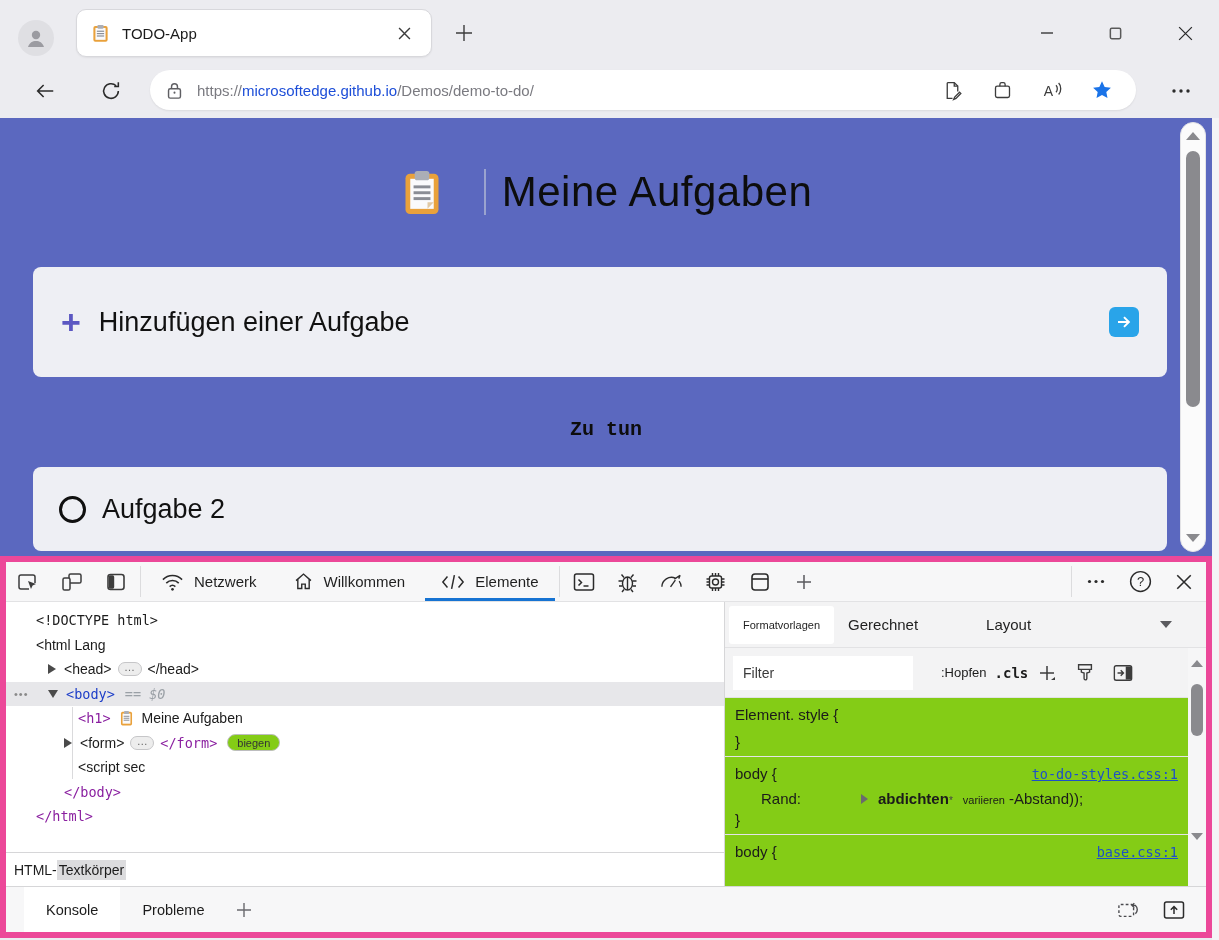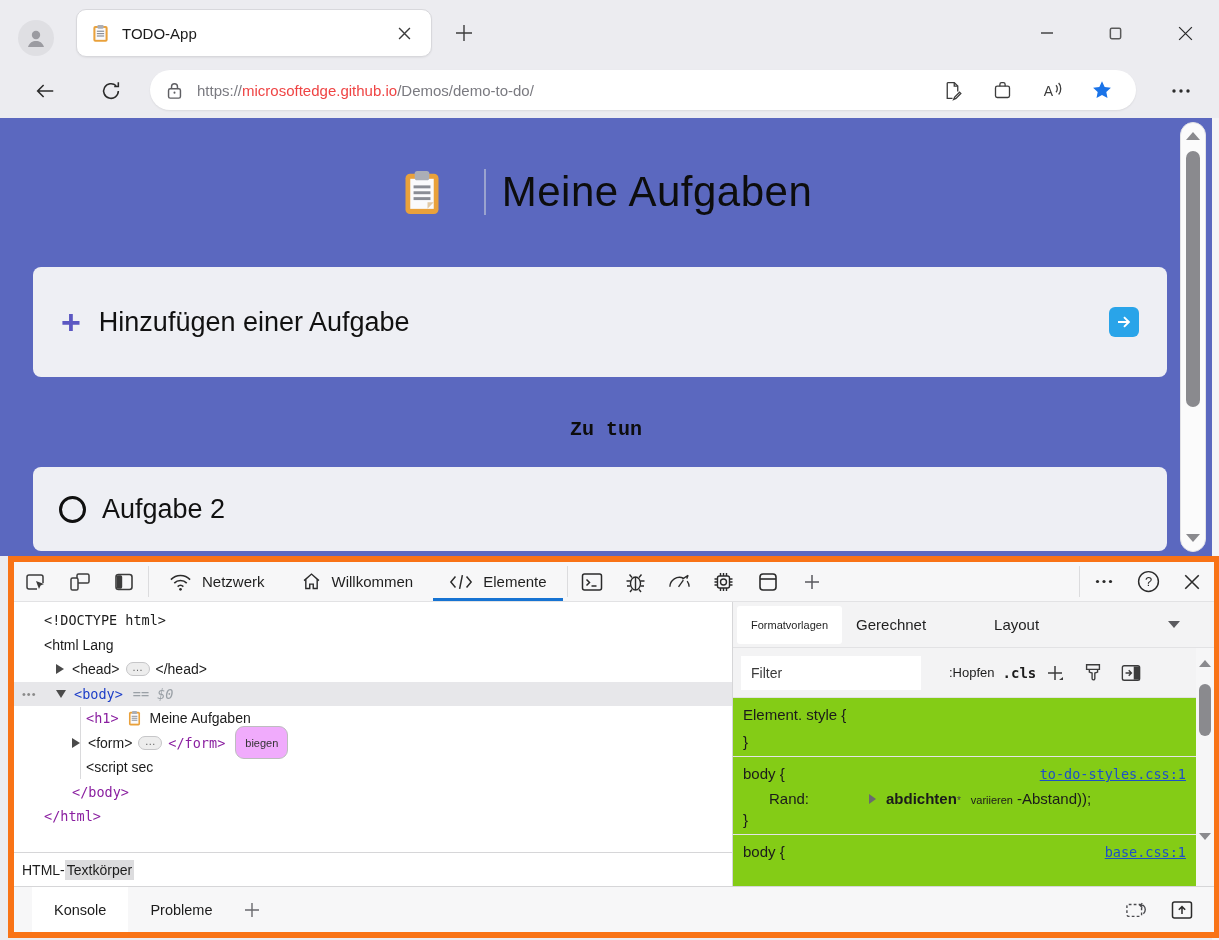--- a/index.html
+++ b/index.html
@@ -20,21 +20,21 @@
             align-items:center; justify-content:center; border-radius:6px; }
   .winctl { position:absolute; top:18px; width:30px; height:30px; display:flex; align-items:center; justify-content:center; }
   .wc-min { left:1032px; } .wc-max { left:1100px; } .wc-close { left:1170px; }
 
   .addressbar { position:absolute; top:62px; left:0; width:100%; height:56px; }
   .nav-btn { position:absolute; top:12px; width:34px; height:34px; display:flex; align-items:center; justify-content:center; border-radius:6px; }
   .nb-back { left:28px; } .nb-refresh { left:94px; }
   .urlpill { position:absolute; left:150px; top:8px; width:986px; height:40px; background:#fff;
              border-radius:20px; display:flex; align-items:center; padding:0 16px; box-shadow:0 1px 2px rgba(0,0,0,.08); }
   .url { flex:1; font-size:15px; margin-left:14px; white-space:nowrap; overflow:hidden; }
-  .url .dim { color:#7a7a80; } .url .dom { color:#ef4444; }
+  .url .dim { color:#7a7a80; } .url .dom { color:#1d4ed8; }
   .pill-icons { display:flex; align-items:center; gap:22px; margin-right:4px; }
   .pill-icons > div { width:28px; height:28px; display:flex; align-items:center; justify-content:center; }
   .chrome-more { position:absolute; left:1164px; top:14px; width:34px; height:30px; display:flex; align-items:center; justify-content:center; }
 
   
   .page { position:absolute; top:118px; left:0; width:1212px; height:438px; background:#5B68BF; overflow:hidden; }
   .h1row { position:absolute; top:50px; left:0; width:100%; display:flex; justify-content:center; align-items:center; gap:16px; }
   .caret { width:2px; height:46px; background:#9aa3cf; margin-left:24px; }
   .h1text { font-size:42px; color:#0d0d0d; letter-spacing:.5px; }
   .card { position:absolute; left:33px; width:1134px; background:#EEEFF4; border-radius:8px; }
@@ -48,22 +48,22 @@
   
   .pg-scroll { position:absolute; right:6px; top:4px; width:26px; height:430px; background:#FBFBFB;
                border-radius:13px; border:1px solid #E3E3E6; }
   .tri-up, .tri-dn { position:absolute; left:50%; transform:translateX(-50%); width:0; height:0;
                      border-left:7px solid transparent; border-right:7px solid transparent; }
   .tri-up { top:9px; border-bottom:8px solid #8A8A8E; }
   .tri-dn { bottom:9px; border-top:8px solid #8A8A8E; }
   .pg-thumb { position:absolute; left:5px; top:28px; width:14px; height:256px; background:#8A8A8E; border-radius:7px; }
 
   
-  .devtools { position:absolute; left:8px; top:556px; width:1212px; height:382px; background:#fff;
-              border:6px solid #f97316; }
+  .devtools { position:absolute; left:0; top:556px; width:1212px; height:382px; background:#fff;
+              border:6px solid #ec4899; }
   .dt-toolbar { position:absolute; top:0; left:0; width:1200px; height:40px; background:#F7F7F8;
                 border-bottom:1px solid #E2E2E4; display:flex; align-items:stretch; }
   .dt-ibtn { width:44px; display:flex; align-items:center; justify-content:center; }
   .dt-divider { width:1px; background:#DCDCDE; margin:4px 2px; }
   .dt-tab { display:flex; align-items:center; gap:10px; padding:0 18px; font-size:15px; color:#1f1f1f; position:relative; }
   .dt-tab.active::after { content:""; position:absolute; left:2px; right:2px; bottom:0; height:3px; background:#1673D2; }
   .dt-spacer { flex:1; }
 
   .dt-main { position:absolute; top:40px; left:0; width:1200px; height:284px; display:flex; }
   .dom-panel { width:719px; position:relative; border-right:1px solid #D6D6D8; }
@@ -73,21 +73,21 @@
   .trow.selected { background:#E7E7EA; }
   .mono { font-family:"DejaVu Sans Mono", monospace; font-size:13.5px; }
   .tk-purple { color:#8A1FA0; } .tk-blue { color:#1D3EC8; } .tk-black { color:#1c1c1c; }
   .eq { color:#9aa0a6; font-family:"DejaVu Sans Mono", monospace; font-style:italic; margin-left:10px; font-size:13.5px; }
   .tw-arrow { width:0; height:0; margin-right:8px; }
   .arr-r { border-top:5px solid transparent; border-bottom:5px solid transparent; border-left:8px solid #4a4a4a; }
   .arr-d { border-left:5px solid transparent; border-right:5px solid transparent; border-top:8px solid #4a4a4a; }
   .more-pill { display:inline-flex; align-items:center; justify-content:center; min-width:24px; height:14px;
                border-radius:8px; background:#EDEDED; border:1px solid #C6C6C8; color:#666; font-size:11px;
                line-height:10px; margin:0 6px; padding-bottom:4px; }
-  .badge { display:inline-flex; align-items:center; height:33px; border-radius:9px; background:#f0abfc;
+  .badge { display:inline-flex; align-items:center; height:17px; border-radius:9px; background:#84cc16;
            border:1px solid #BDBDBF; color:#333; font-size:11px; padding:0 9px; margin-left:10px; }
   .guide { position:absolute; left:66px; top:105px; height:72px; width:1px; background:#DADADC; }
   .row-dots { position:absolute; left:8px; color:#8a8a8a; font-size:11px; letter-spacing:1px; }
   .crumbbar { position:absolute; bottom:0; left:0; right:0; height:34px; border-top:1px solid #D6D6D8;
               display:flex; align-items:center; padding-left:8px; font-size:14px; color:#1c1c1c; background:#fff; }
   .crumb-sel { background:#DCDCDE; padding:2px 2px; }
 
   .styles-panel { flex:1; position:relative; background:#84cc16; }
   .sp-tabs { height:46px; background:#F3F3F4; border-bottom:1px solid #E2E2E4; display:flex; align-items:center; padding:0 4px; }
   .sp-tab { padding:0 14px; font-size:15px; color:#1f1f1f; height:38px; display:flex; align-items:center; }

